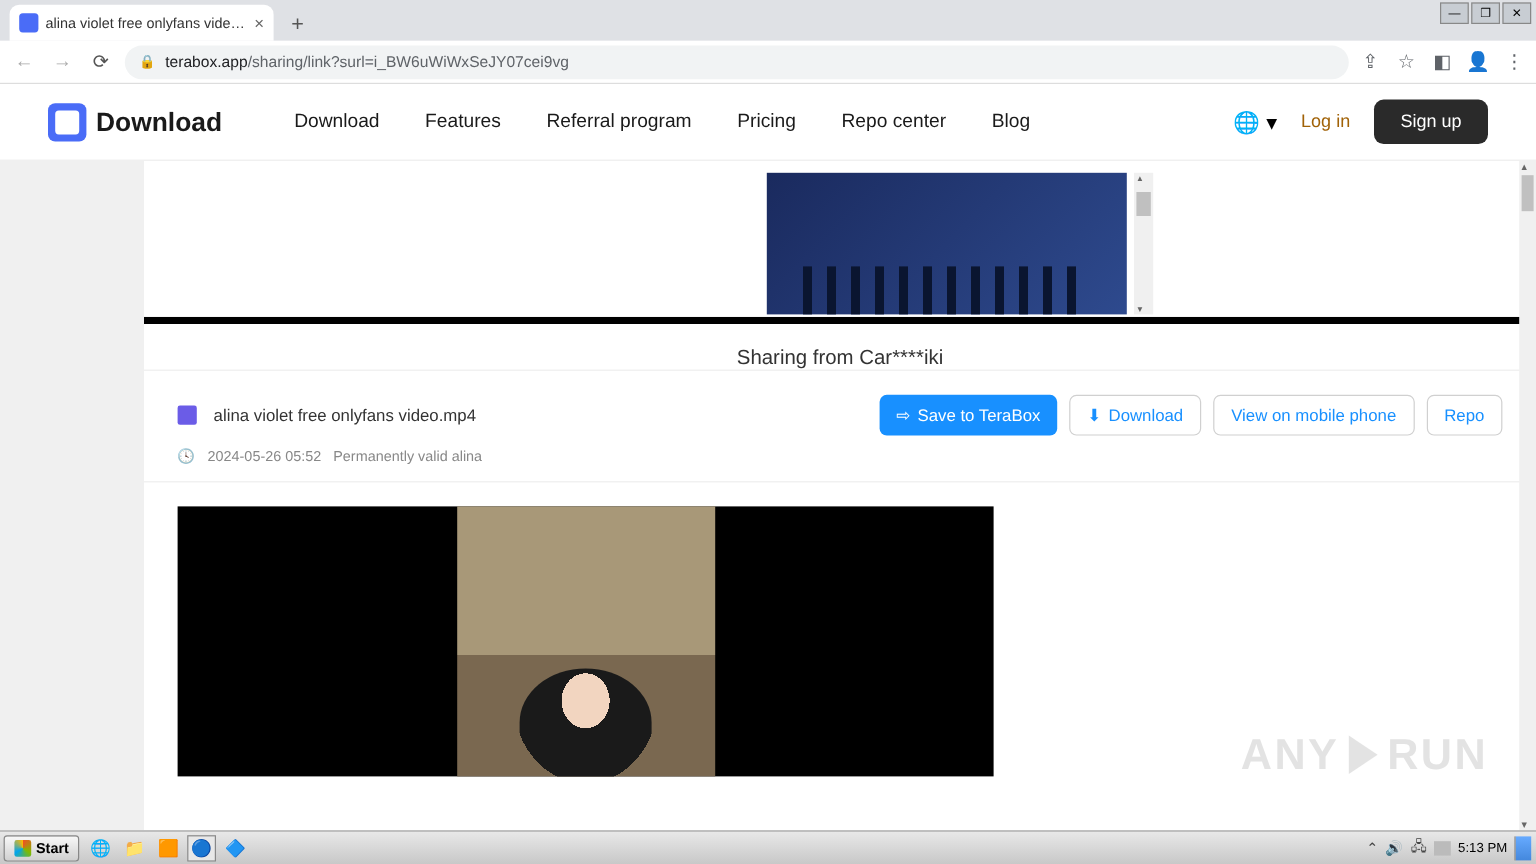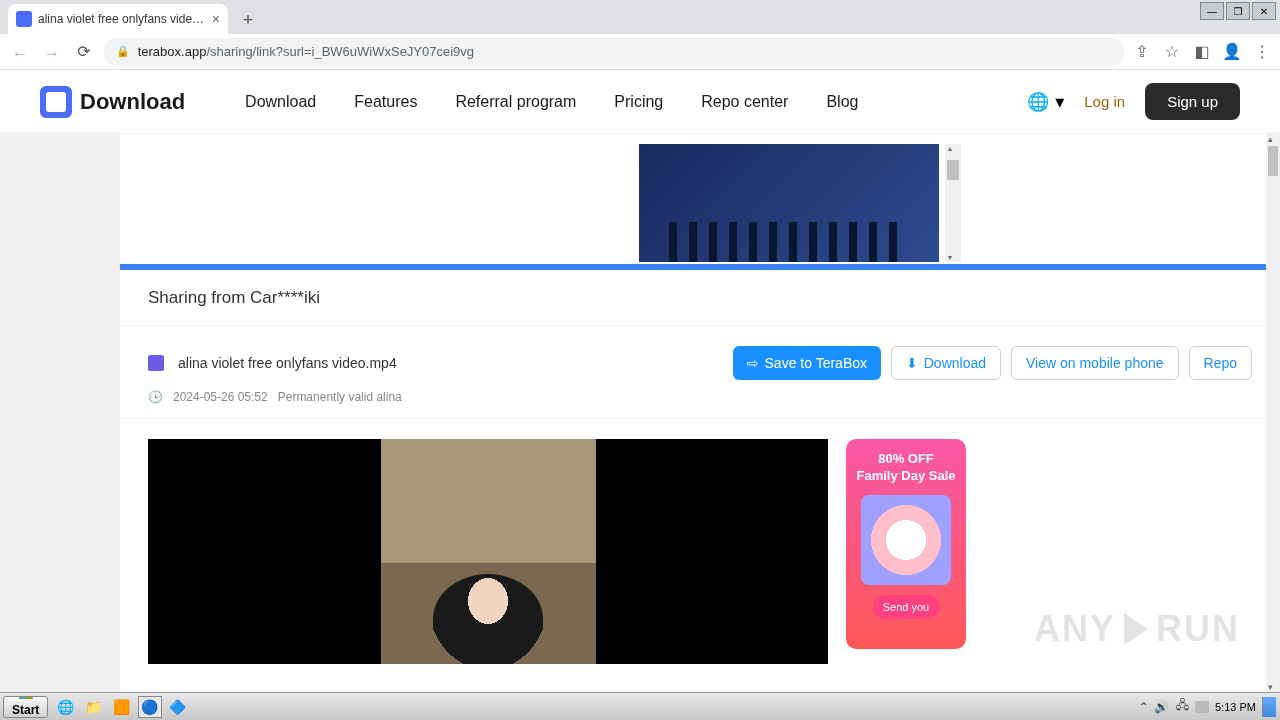--- a/index.html
+++ b/index.html
@@ -45,21 +45,21 @@
 .inner { background: #fff; margin: 0 0 0 120px; height: 100%; position: relative; }
 
 .ad-area { height: 130px; background: #fff; position: relative; display:flex; justify-content:center; }
 .ad-img { width: 300px; height: 118px; background: linear-gradient(135deg, #1a2a5e, #2e4a8e); margin-top:10px; margin-left:200px; position: relative; }
 .ad-img::before { content:''; position:absolute; bottom:0; left:10%; right:10%; height:40px; background: repeating-linear-gradient(90deg, #0a1530 0 8px, transparent 8px 20px); }
 .ad-scroll { width: 16px; background:#f0f0f0; position:relative; margin-top:10px; height:118px; margin-left:6px; }
 .ad-scroll-thumb { position:absolute; top:16px; left:2px; right:2px; height:20px; background:#c0c0c0; }
 .ad-scroll::before { content:'▴'; position:absolute; top:0; left:3px; font-size:8px; color:#666;}
 .ad-scroll::after { content:'▾'; position:absolute; bottom:0; left:3px; font-size:8px; color:#666;}
 
-.share-header { padding: 18px 28px 17px; border-top: 6px solid #3b82f6; border-bottom: 1px solid #eee; }
+.share-header { padding: 18px 28px 0; border-top: 6px solid #000000; border-bottom: 1px solid #eee; text-align: center; }
 .share-title { font-size: 17px; color: #333; }
 
 .file-row { display: flex; align-items: center; padding: 20px 28px 10px; gap: 14px; }
 .file-icon { width: 16px; height: 16px; background: #6b5ce7; border-radius: 2px; }
 .file-name { font-size: 14px; color: #333; flex: 1; }
 .actions { display: flex; gap: 10px; }
 .btn { height: 34px; padding: 0 14px; border-radius: 6px; display: flex; align-items: center; gap: 6px; font-size: 14px; cursor: pointer; }
 .btn-primary { background: #1890ff; color: #fff; }
 .btn-outline { border: 1px solid #d0d0d0; color: #1890ff; background: #fff; }
 
@@ -80,21 +80,21 @@
 .watermark-tri { width:0; height:0; border-left: 24px solid rgba(200,200,200,0.5); border-top: 16px solid transparent; border-bottom: 16px solid transparent; }
 
 
 .page-scroll { position:absolute; right:0; top:0; bottom:0; width:14px; background:#f0f0f0; }
 .page-scroll::before { content:'▴'; position:absolute; top:0; left:2px; font-size:9px; color:#666;}
 .page-scroll::after { content:'▾'; position:absolute; bottom:0; left:2px; font-size:9px; color:#666;}
 .page-scroll-thumb { position:absolute; top:12px; left:2px; right:2px; height:30px; background:#c0c0c0; }
 
 
 .taskbar { position: absolute; bottom: 0; left: 0; right: 0; height: 28px; background: linear-gradient(#e8e8e8, #c8c8c8); display: flex; align-items: center; border-top: 1px solid #999; }
-.start-btn { height: 22px; margin-left: 3px; padding: 0 8px; background: linear-gradient(#f8f8f8,#d0d0d0); border: 1px solid #888; border-radius: 3px; display: flex; align-items: center; gap: 4px; font-size: 12px; font-weight: 700; flex-direction: column; }
+.start-btn { height: 22px; margin-left: 3px; padding: 0 8px; background: linear-gradient(#f8f8f8,#d0d0d0); border: 1px solid #888; border-radius: 3px; display: flex; align-items: center; gap: 4px; font-size: 12px; font-weight: 700; }
 .start-orb { width: 14px; height: 14px; background: conic-gradient(#f25022, #7fba00, #00a4ef, #ffb900); border-radius: 2px; }
 .tb-icons { display: flex; gap: 4px; margin-left: 6px; }
 .tb-icon { width: 24px; height: 22px; border: 1px solid transparent; display:flex; align-items:center; justify-content:center; font-size:14px; }
 .tb-icon.active { border: 1px solid #888; background: #e8e8e8; }
 .tray { margin-left: auto; display: flex; align-items: center; gap: 6px; padding-right: 4px; font-size: 11px; }
 .tray-icon { font-size: 12px; color:#444; }
 .tray-flag { width:14px; height:12px; background:#bbb; }
 .tray-end { width:14px; height:20px; background: linear-gradient(#6af,#48d); border-left:1px solid #888; }
 </style>
 </head>
@@ -188,28 +188,20 @@
     <div class="meta-row">
       <span class="clock">🕓</span>
       <span>2024-05-26 05:52</span>
       <span>Permanently valid alina</span>
     </div>
 
     <div class="video-area">
       <div class="video-player">
         <div class="video-frame"></div>
       </div>
-      <div class="promo">
-        <div class="promo-title">
-          <div>80% OFF</div>
-          <div>Family Day Sale</div>
-        </div>
-        <div class="promo-img"></div>
-        <div class="promo-btn">Send you</div>
-      </div>
     </div>
   </div>
   <div class="page-scroll">
       <div class="page-scroll-thumb"></div>
     </div>
 
   <div class="watermark">
     <span>ANY</span>
     <span class="watermark-tri"></span>
     <span>RUN</span>

